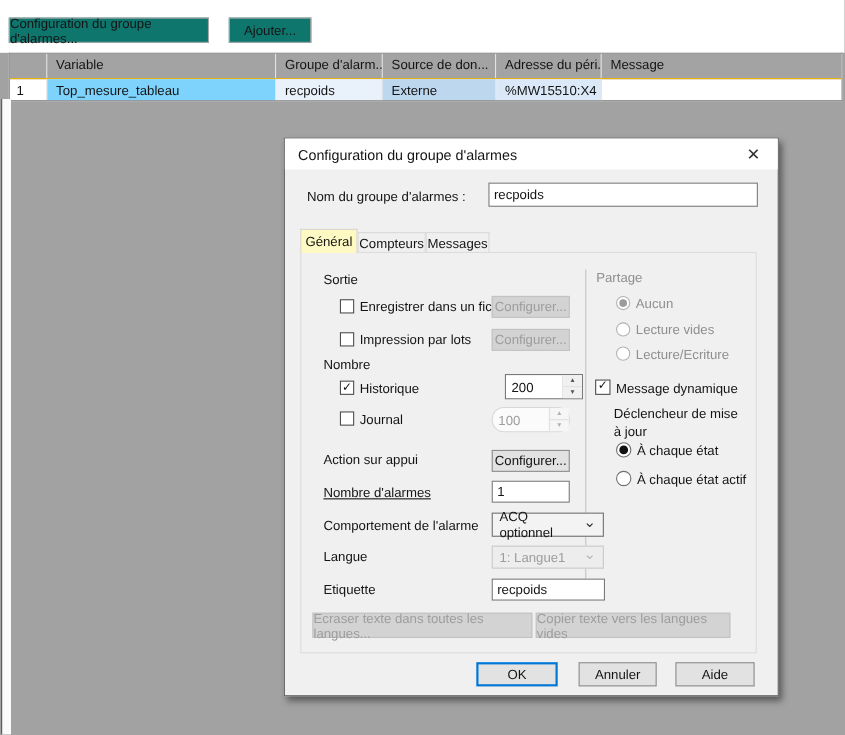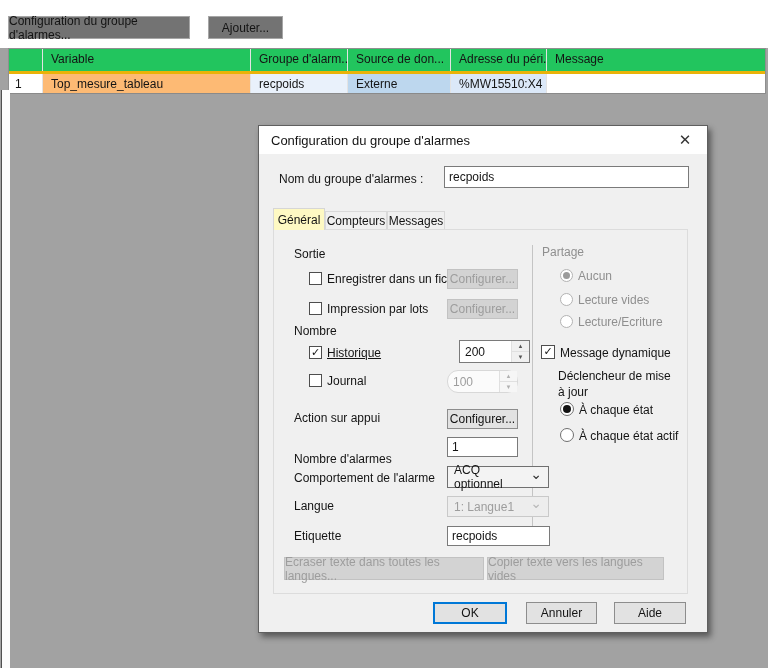--- a/index.html
+++ b/index.html
@@ -3,34 +3,34 @@
 <meta charset="utf-8">
 <style>
   html,body{margin:0;padding:0;background:#a2a2a2;}
   body{font-family:"Liberation Sans","DejaVu Sans",sans-serif;}
   .screen{position:relative;width:768px;height:668px;background:#a2a2a2;overflow:hidden;font-size:12px;color:#141414;}
   .lbl{position:absolute;white-space:nowrap;line-height:14px;}
   .dim{color:#8f8f8f;}
 
   
   .topbar{position:absolute;left:0;top:0;width:768px;height:48px;background:#ffffff;}
-  .tbtn{position:absolute;top:16px;height:23px;background:#737373;border:1px solid #a6a6a6;display:flex;align-items:center;justify-content:center;box-sizing:border-box;font-size:12px;color:#141414;}
+  .tbtn{position:absolute;top:16px;height:23px;background:#0f766e;border:1px solid #a6a6a6;display:flex;align-items:center;justify-content:center;box-sizing:border-box;font-size:12px;color:#141414;}
 
   
   .tbl{position:absolute;left:8px;top:48px;width:758px;background:#fff;border:1px solid #8f8f8f;border-bottom:1px solid #8a8a8a;box-sizing:border-box;}
-  .thead{display:flex;height:22px;border-bottom:3px solid #eab308;background:#22c55e;}
+  .thead{display:flex;height:22px;border-bottom:1px solid #eab308;background:#a3a3a3;}
   .trow{display:flex;height:19px;}
   .cell{box-sizing:border-box;padding:3px 4px 0 8px;border-right:1px solid #e3e3e3;overflow:hidden;white-space:nowrap;font-size:12px;}
   .c0{width:34px;padding-left:6px;}
   .c1{width:208px;}
   .c2{width:97px;}
   .c3{width:103px;}
   .c4{width:96px;}
   .c5{flex:1;border-right:none;}
-  .bgA{background:#fdba74;}
+  .bgA{background:#7dd3fc;}
   .bgB{background:#e9f1fb;}
   .bgSel{background:#bdd7ee;}
   .bgC{background:#dbe8f8;}
 
   .leftstrip{position:absolute;left:1px;top:90px;width:9px;height:578px;background:#fbfbfb;border-left:1px solid #4f4f4f;box-sizing:border-box;}
 
   
   .dialog{position:absolute;left:258px;top:125px;width:450px;height:508px;background:#f0f0f0;border:1px solid #5f5f5f;box-shadow:3px 4px 6px rgba(0,0,0,0.45);box-sizing:border-box;padding-left:37px;}
   .titlebar{position:absolute;left:0;top:0;right:0;height:28px;background:#ffffff;display:flex;align-items:center;padding-left:12px;font-size:13px;box-sizing:border-box;}
   .closebtn{position:absolute;right:6px;top:0;width:32px;height:28px;display:flex;align-items:center;justify-content:center;font-size:15px;color:#333;cursor:default;}
@@ -125,21 +125,21 @@
 
     <span class="cb" style="left:50px;top:176px;"></span>
     <div class="lbl" style="left:68px;top:176px;">Impression par lots</div>
     <div class="btn dis" style="left:188px;top:173px;width:71px;height:20px;">Configurer...</div>
 
     <div class="lbl" style="left:35px;top:198px;">Nombre</div>
 
     <span class="cb" style="left:50px;top:220px;">
         <i>✓</i>
       </span>
-    <div class="lbl" style="left:68px;top:220px;text-decoration:underline;">Historique</div>
+    <div class="lbl" style="left:68px;top:220px;">Historique</div>
     <div class="spin" style="left:200px;top:214px;width:71px;height:23px;">
       <div class="spin-val">200</div>
       <div class="spin-btns">
         <div class="sb">
             <span>▲</span>
           </div>
         <div class="sb">
             <span>▼</span>
           </div>
       </div>
@@ -155,21 +155,21 @@
           </div>
         <div class="sb">
             <span>▼</span>
           </div>
       </div>
     </div>
 
     <div class="lbl" style="left:35px;top:285px;">Action sur appui</div>
     <div class="btn" style="left:188px;top:283px;width:71px;height:20px;">Configurer...</div>
 
-    <div class="lbl" style="left:35px;top:326px;">Nombre d'alarmes</div>
+    <div class="lbl" style="left:35px;top:315px;text-decoration:underline;">Nombre d'alarmes</div>
     <input class="txt" style="left: 188px; top: 311px; width: 71px; height: 20px;" value="1">
 
     <div class="lbl" style="left:35px;top:345px;">Comportement de l'alarme</div>
     <div class="combo" style="left:188px;top:340px;width:102px;height:22px;">
       <span>ACQ optionnel</span>
       <span class="chev">⌄</span>
     </div>
 
     <div class="lbl" style="left:35px;top:373px;">Langue</div>
     <div class="combo dis" style="left:188px;top:370px;width:102px;height:21px;">

